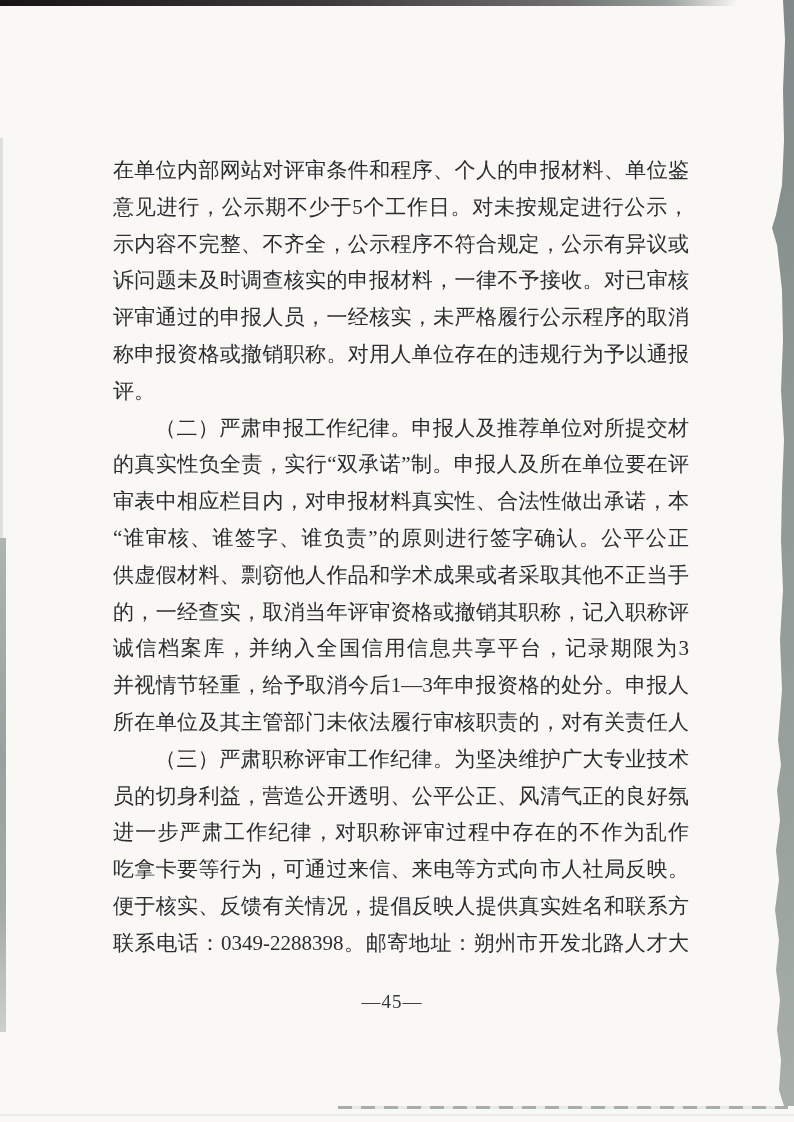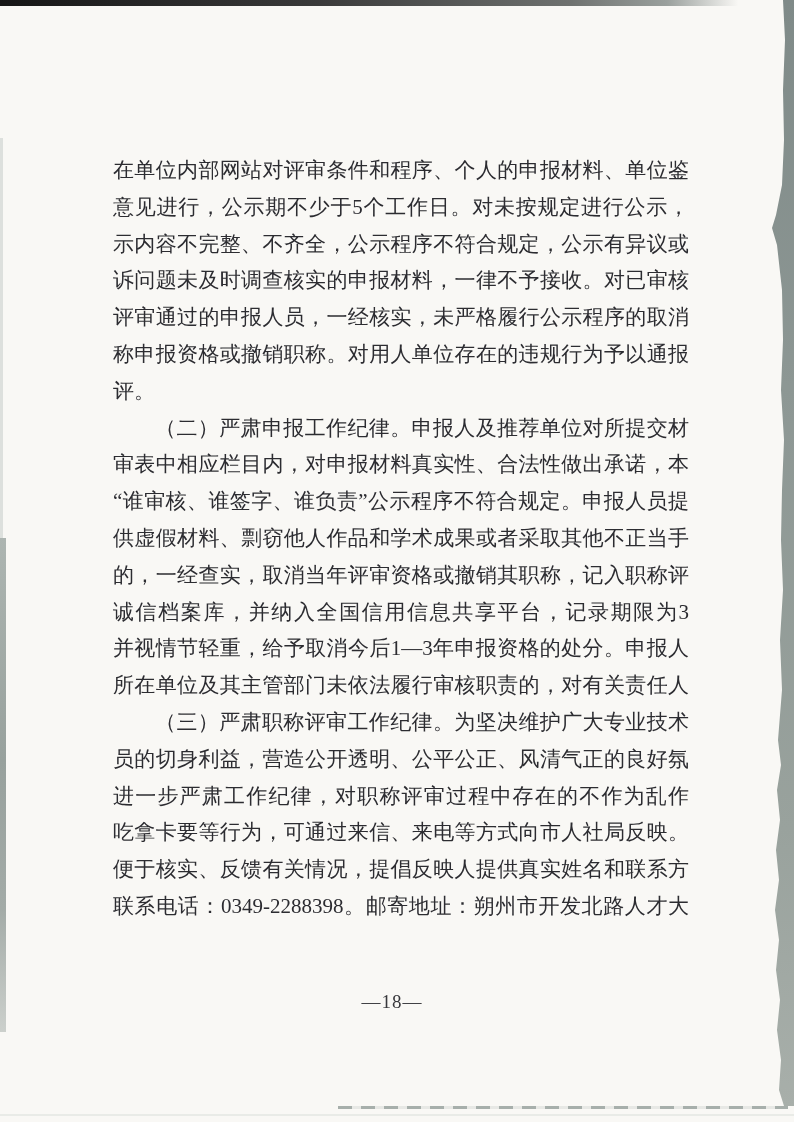--- a/index.html
+++ b/index.html
@@ -69,30 +69,31 @@
 
   <div class="text-block" id="textBlock">
       <div class="line fill">在单位内部网站对评审条件和程序、个人的申报材料、单位鉴定</div>
       <div class="line fill">意见进行，公示期不少于5个工作日。对未按规定进行公示，公</div>
       <div class="line fill">示内容不完整、不齐全，公示程序不符合规定，公示有异议或投</div>
       <div class="line fill">诉问题未及时调查核实的申报材料，一律不予接收。对已审核和</div>
       <div class="line fill">评审通过的申报人员，一经核实，未严格履行公示程序的取消职</div>
       <div class="line fill">称申报资格或撤销职称。对用人单位存在的违规行为予以通报批</div>
       <div class="line">评。</div>
       <div class="line fill indent">（二）严肃申报工作纪律。申报人及推荐单位对所提交材料</div>
+      <div class="line fill">的真实性负全责，实行“双承诺”制。申报人及所在单位要在评</div>
       <div class="line fill">审表中相应栏目内，对申报材料真实性、合法性做出承诺，本着</div>
-      <div class="line fill">“谁审核、谁签字、谁负责”公示程序不符合规定。申报人员提</div>
+      <div class="line fill">“谁审核、谁签字、谁负责”的原则进行签字确认。公平公正</div>
       <div class="line fill">供虚假材料、剽窃他人作品和学术成果或者采取其他不正当手段</div>
       <div class="line fill">的，一经查实，取消当年评审资格或撤销其职称，记入职称评审</div>
       <div class="line fill">诚信档案库，并纳入全国信用信息共享平台，记录期限为3年；</div>
       <div class="line fill">并视情节轻重，给予取消今后1—3年申报资格的处分。申报人员</div>
       <div class="line fill">所在单位及其主管部门未依法履行审核职责的，对有关责任人进</div>
       <div class="line fill indent">（三）严肃职称评审工作纪律。为坚决维护广大专业技术人</div>
       <div class="line fill">员的切身利益，营造公开透明、公平公正、风清气正的良好氛围，</div>
       <div class="line fill">进一步严肃工作纪律，对职称评审过程中存在的不作为乱作为、</div>
       <div class="line fill">吃拿卡要等行为，可通过来信、来电等方式向市人社局反映。为</div>
       <div class="line fill">便于核实、反馈有关情况，提倡反映人提供真实姓名和联系方式，</div>
       <div class="line fill">联系电话：0349-2288398。邮寄地址：朔州市开发北路人才大楼</div>
     </div>
 
-  <div class="page-number">—18—</div>
+  <div class="page-number">—45—</div>
 
 </div>
 
 </body></html>

